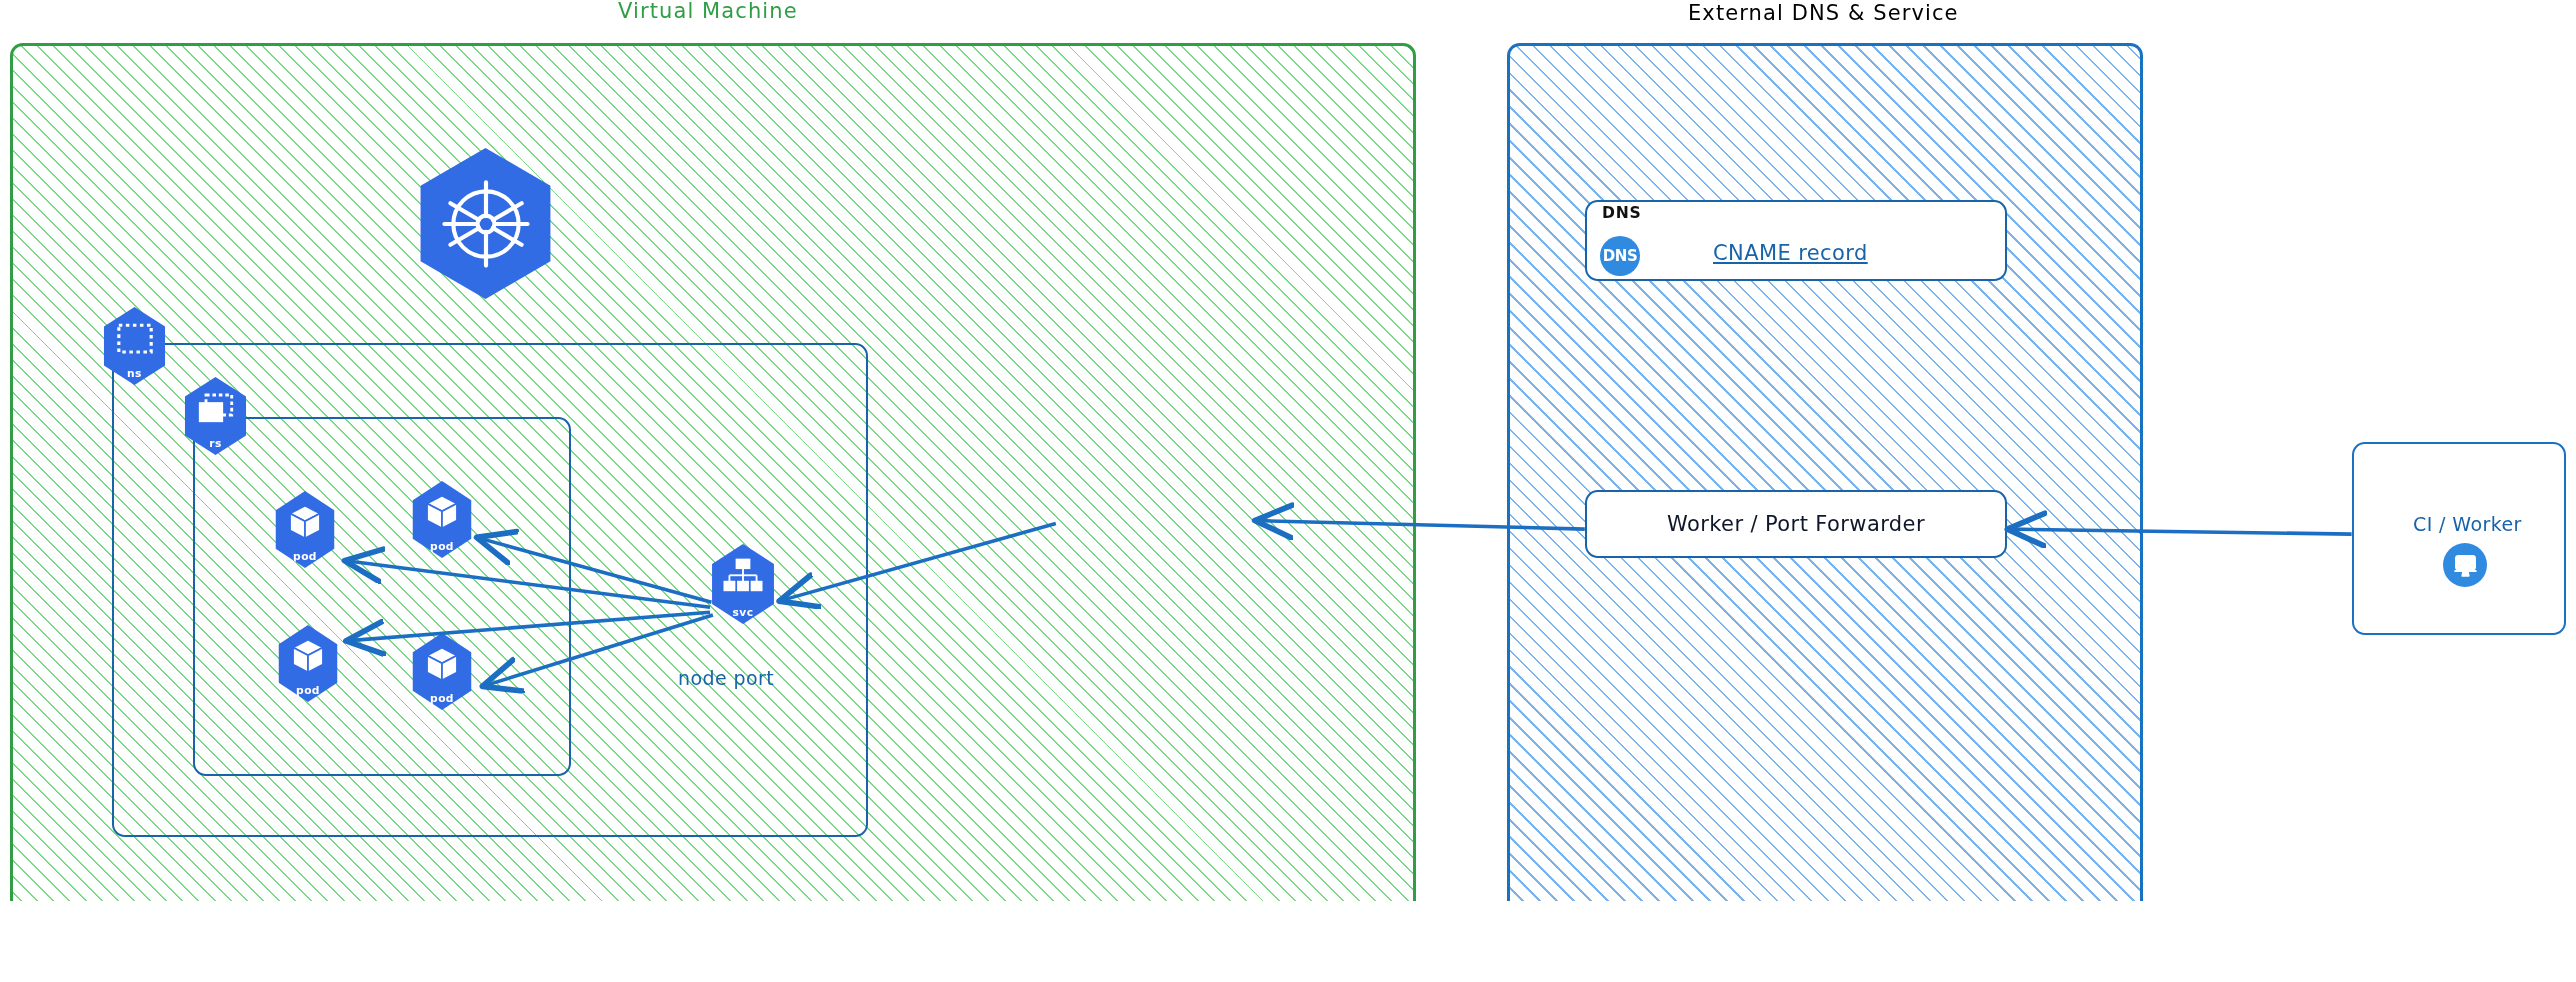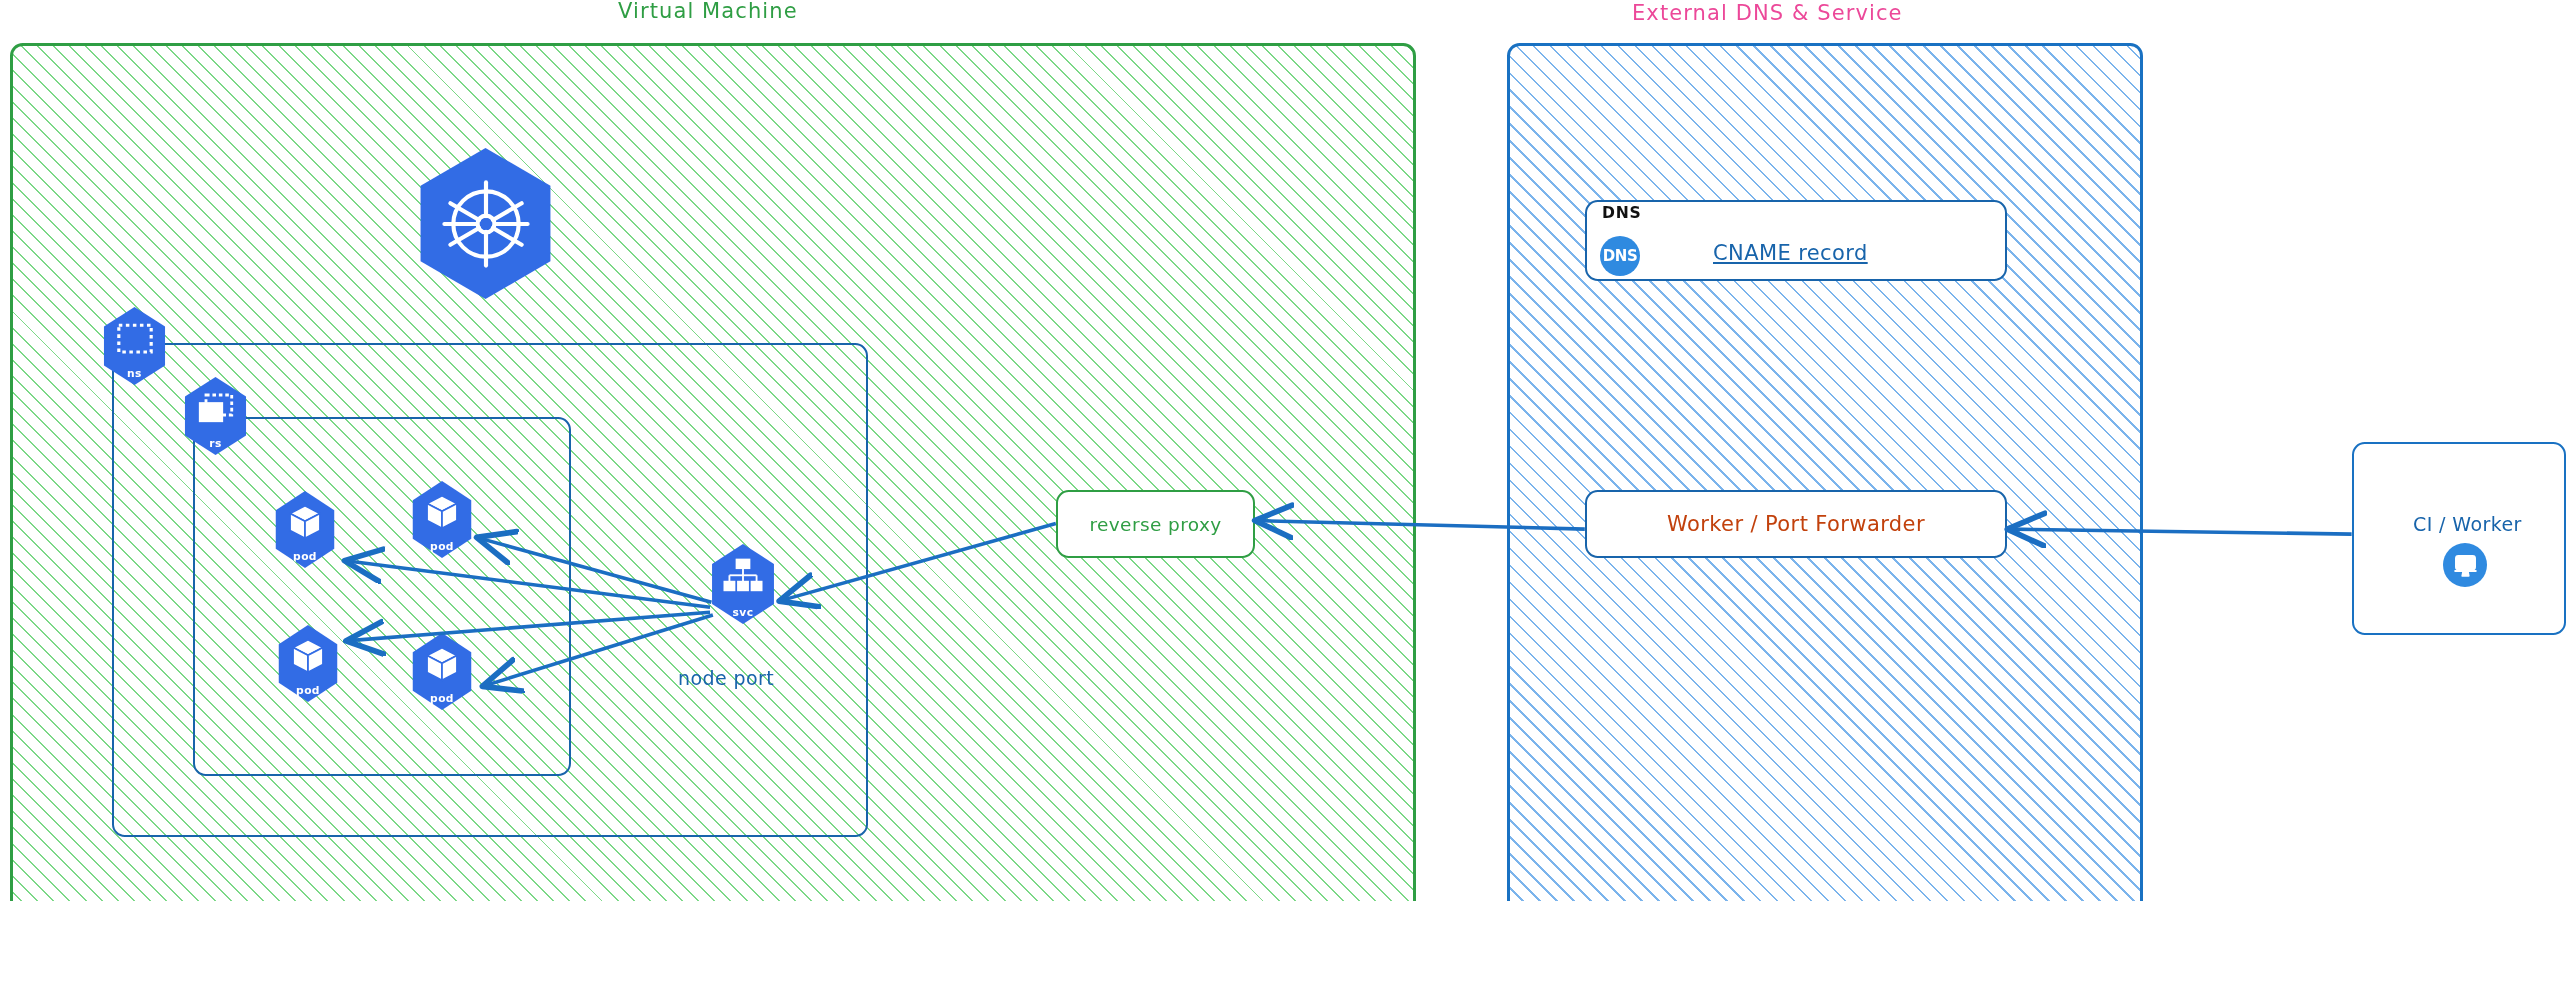--- a/index.html
+++ b/index.html
@@ -29,21 +29,21 @@
 
   
   .wbox{position:absolute;box-sizing:border-box;background:#fff;border-radius:12.8px;
         display:flex;align-items:center;justify-content:center;}
   .wbox.blue{border:2.8px solid #1864ab;}
   .wbox.blue-soft{border:2.8px solid #1971c2;}
   .wbox.green{border:2.8px solid #2f9e44;}
   .wbox.nofill{background:transparent;}
 
   .wlabel{font-size:18.5px;white-space:nowrap;}
-  .wlabel.blue{color:#c2410c;}
+  .wlabel.blue{color:#0f172a;}
   .wlabel.green{color:#2f9e44;}
 
   
   .k8s{position:absolute;display:flex;align-items:center;justify-content:center;
        background:#326ce5;filter:drop-shadow(2.1px 2.1px 0 rgba(0,0,0,0.13));}
   .k8s,.k8s-inner{
     clip-path:polygon(50% 0%, 93% 25%, 93% 75%, 50% 100%, 7% 75%, 7% 25%);
     justify-content:flex-end;
   }
   .k8s .glyph{position:relative;width:100%;height:100%;}
@@ -60,21 +60,21 @@
   .corner-label{position:absolute;white-space:nowrap;font-size:15.6px;color:#111;font-weight:700;letter-spacing:0.7px;}
 
   svg.links{position:absolute;left:0;top:0;width:2576px;height:983px;overflow:visible;pointer-events:none;}
 </style>
 </head>
 <body>
 
 <div id="stage">
 
   <div class="group-title hand" style="left:618px;top:-1.4px;color:#2f9e44;">Virtual Machine</div>
-  <div class="group-title hand" style="left:1632px;top:1.4px;color:#ec4899;">External DNS &amp; Service</div>
+  <div class="group-title hand" style="left:1688px;top:1.4px;color:#000000;">External DNS &amp; Service</div>
 
   <div class="group vm-box" style="left:10px;top:43px;width:1406px;height:934px;"></div>
 
   <div class="group ext-box" style="left:1507px;top:43px;width:636px;height:934px;"></div>
 
   <div class="wbox blue nofill" style="left:112px;top:343px;width:756px;height:494px;"></div>
 
   <div class="wbox blue nofill" style="left:193px;top:417px;width:378px;height:359px;"></div>
 
   <div class="k8s" style="left:410px;top:148px;width:151px;height:151px;">
@@ -183,23 +183,20 @@
           <line x1="28" y1="24" x2="28" y2="33"></line>
           <line x1="47" y1="24" x2="47" y2="33"></line>
         </g>
       </svg>
       <div class="tag hand">svc</div>
     </div>
   </div>
 
   <div class="sublabel hand" style="left:678px;top:667px;">node port</div>
 
-  <div class="wbox green" style="left:1056px;top:490px;width:199px;height:68px;">
-    <span class="wlabel green hand">reverse proxy</span>
-  </div>
 
   <div class="wbox blue" style="left:1585px;top:200px;width:422px;height:81px;"></div>
   <div class="corner-label hand" style="left:1602px;top:204px;">DNS</div>
   <div class="circ" style="left:1600px;top:236px;width:40px;height:40px;">
     <span>DNS</span>
   </div>
   <div class="sublabel hand" style="left:1713px;top:241px;font-size:21px;text-decoration:underline;">CNAME record</div>
 
   <div class="wbox blue" style="left:1585px;top:490px;width:422px;height:68px;">
     <span class="wlabel blue hand" style="font-size:21px;">Worker / Port Forwarder</span>

